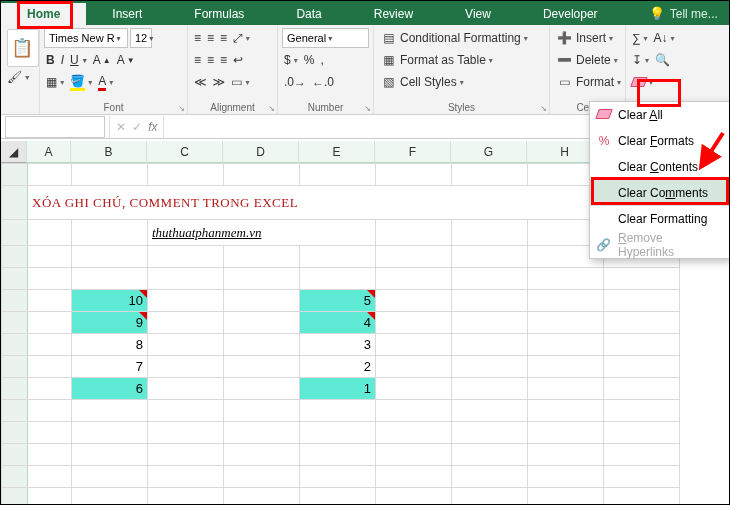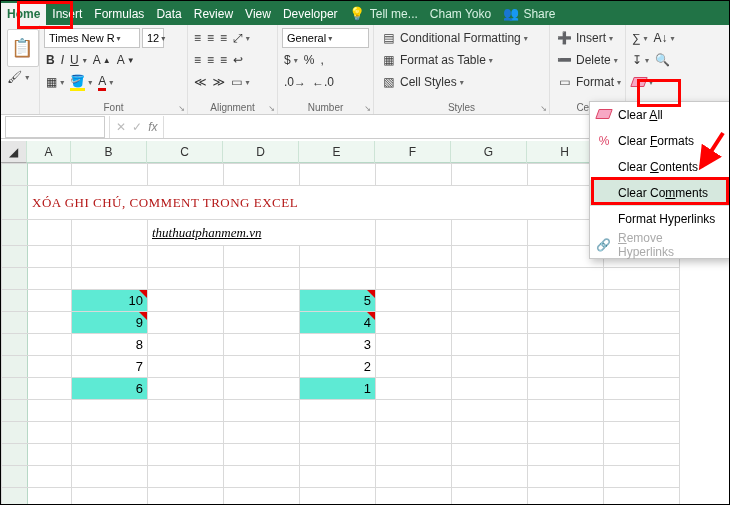--- a/index.html
+++ b/index.html
@@ -1,19 +1,19 @@
 <!DOCTYPE html>
 <html><head>
 <meta charset="utf-8">
 <style>
   * { box-sizing: border-box; margin: 0; padding: 0; font-family: "Segoe UI", Arial, sans-serif; }
   body { width: 730px; height: 505px; overflow: hidden; background: #fff; border: 1px solid #000; position: relative; font-size: 12px; }
 
   .tabbar { height: 24px; background: linear-gradient(#217346,#217346); display: flex; align-items: flex-end; color: #fff; font-size: 12px; }
-  .tab { padding: 4px 6px; cursor: default; white-space: nowrap; display: flex; align-items: center; gap: 4px; }
+  .tab { padding: 4px 26px; cursor: default; white-space: nowrap; display: flex; align-items: center; gap: 4px; }
   .tab.active { background: #f3f3f3; color: #217346; font-weight: 600; }
   .tab.grey { color: #d6f1e2; }
   .red-box { position: absolute; border: 3px solid #f00; pointer-events: none; z-index: 50; }
   .red-arrow { position: absolute; z-index: 50; pointer-events:none; }
 
   .ribbon { height: 90px; background: #f3f3f3; border-bottom: 1px solid #d0d0d0; display: flex; }
   .group { border-right: 1px solid #e0e0e0; position: relative; padding: 2px 4px 14px 4px; }
   .group-label { position: absolute; bottom: 1px; left: 0; right: 0; text-align: center; font-size: 10px; color: #666; }
   .group-label::after { content: "↘"; font-size: 8px; position: absolute; right: 2px; bottom: 0; color: #888; }
 
@@ -92,21 +92,21 @@
     <div class="clip-paste btn">
         <span>📋</span>
       </div>
     <div class="btn dd">
         <span>🖌</span>
       </div>
   </div>
 
   <div class="group font-g">
     <div class="row">
-      <div class="sel" style="width:96px">
+      <div class="sel" style="width:84px">
           <span>Times New R</span>
           <span class="caret-dd">▾</span>
         </div>
       <div class="sel" style="width:22px">
           <span>12</span>
           <span class="caret-dd">▾</span>
         </div>
     </div>
     <div class="row">
       <span class="btn">
@@ -473,21 +473,21 @@
       <span class="mi-icon" style="color:#d46">%</span>
       <span>Clear <span class="under">F</span>ormats</span>
     </div>
   <div class="menu-item">
       <span>Clear <span class="under">C</span>ontents</span>
     </div>
   <div class="menu-item hl">
       <span>Clear Co<span class="under">m</span>ments</span>
     </div>
   <div class="menu-item">
-      <span>Format Hyperlinks</span>
+      <span>Clear Formatting</span>
     </div>
   <div class="menu-item dis">
       <span class="mi-icon">🔗</span>
       <span><span class="under">R</span>emove Hyperlinks</span>
     </div>
 </div>
 
 <div class="red-box" style="top:0px; left:16px; width:56px; height:28px"></div>
 <div class="red-box" style="top:78px; left:636px; width:44px; height:28px"></div>
 <div class="red-box" style="top:176px; left:590px; width:138px; height:28px"></div>

